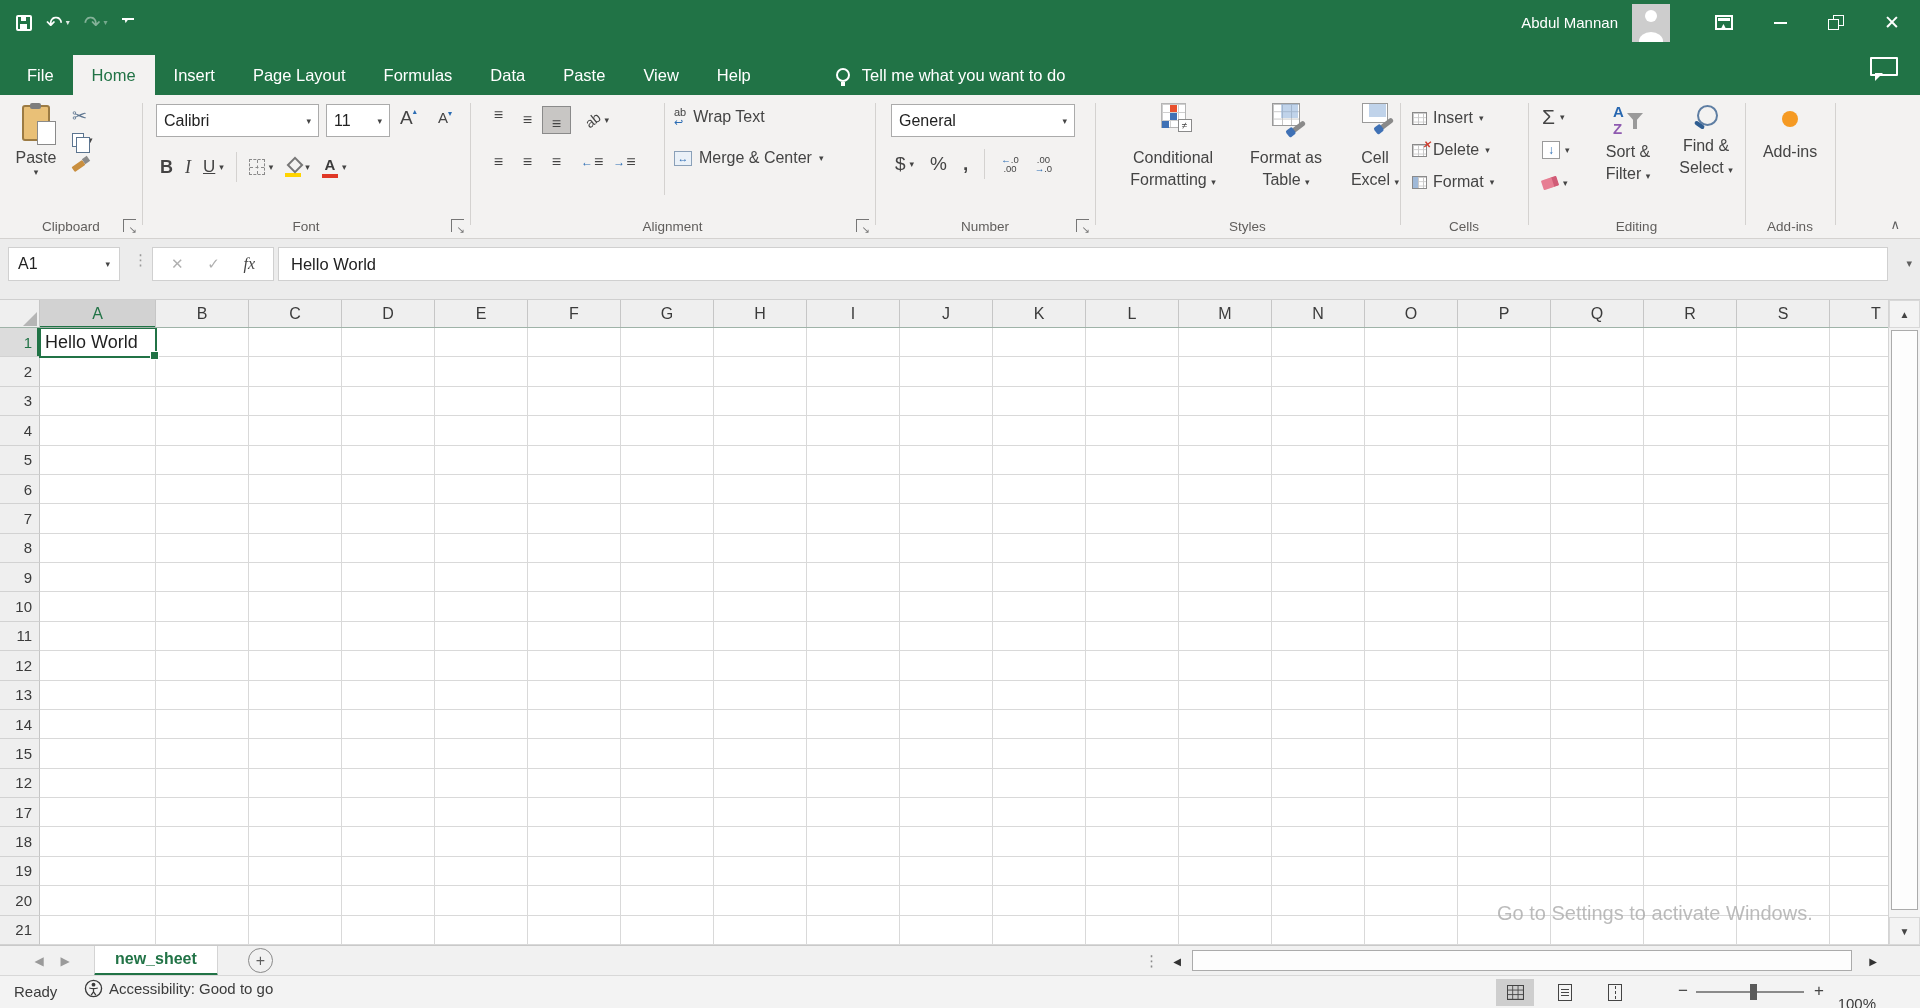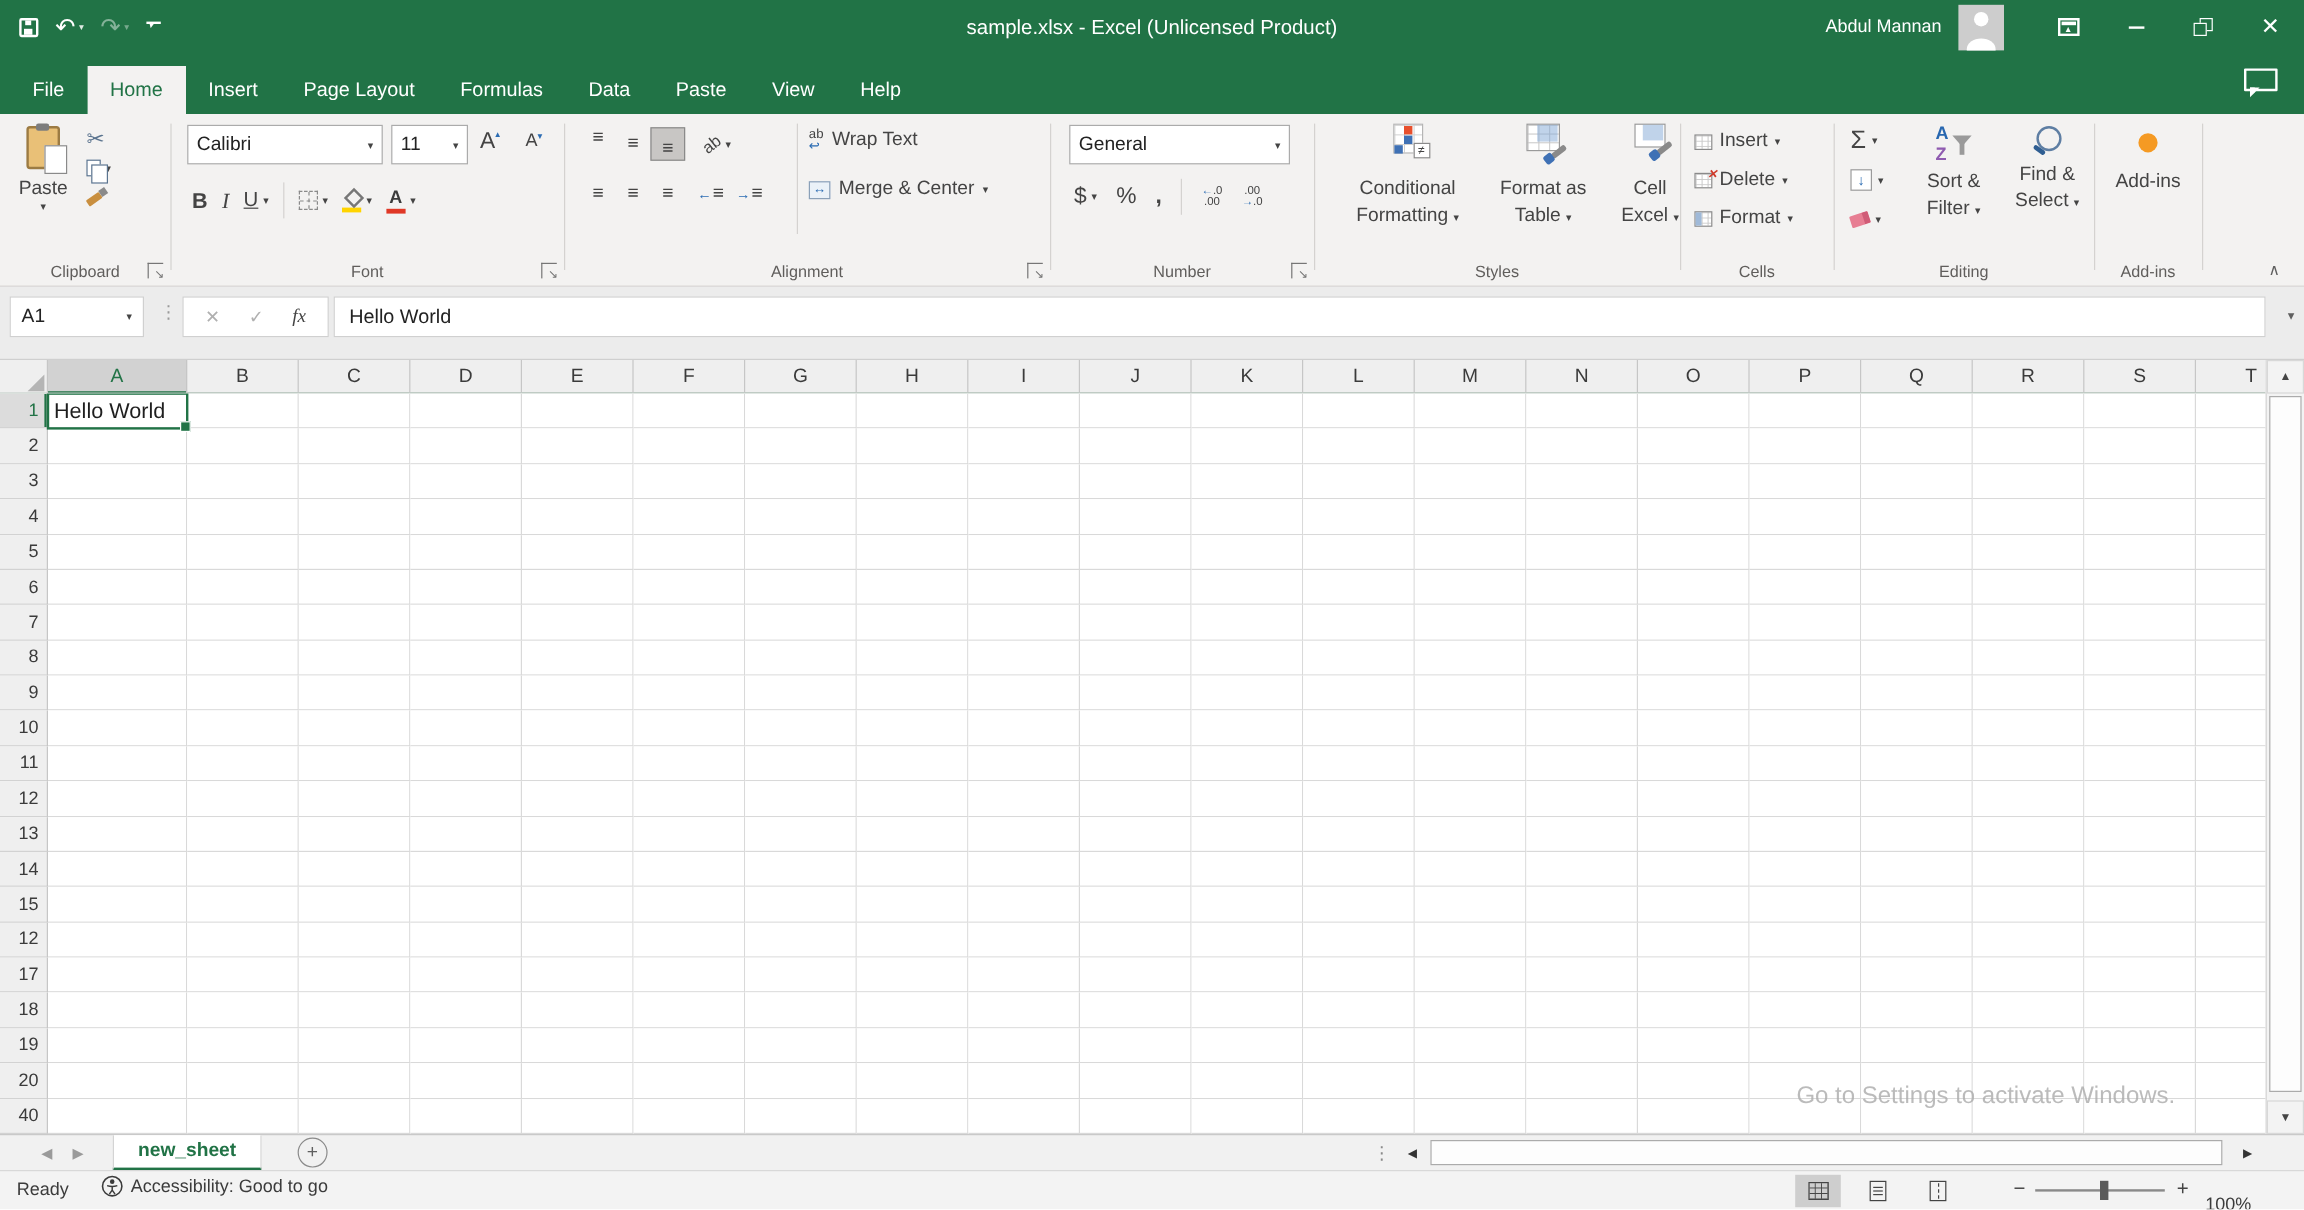--- a/index.html
+++ b/index.html
@@ -250,21 +250,20 @@
           <span class="qchev">▾</span>
         </span>
       <span class="qbtn dim">
           <span class="uglyph">↷</span>
           <span class="qchev">▾</span>
         </span>
       <span class="qbtn">
           <i class="ic-qatcust"></i>
         </span>
     </div>
-    <div class="wintitle">sample.xlsx  -  Excel (Unlicensed Product)</div>
     <div class="tbright">
       <span class="username">Abdul Mannan</span>
       <span class="avatar"></span>
       <span class="winbtn">
           <i class="ic-ribopts"></i>
         </span>
       <span class="winbtn">
           <i class="ic-min"></i>
         </span>
       <span class="winbtn">
@@ -282,20 +281,24 @@
   <div class="tabrow">
     <div class="tab file">File</div>
     <div class="tab active">Home</div>
     <div class="tab">Insert</div>
     <div class="tab">Page Layout</div>
     <div class="tab">Formulas</div>
     <div class="tab">Data</div>
     <div class="tab">Paste</div>
     <div class="tab">View</div>
     <div class="tab">Help</div>
+    <div class="tellme">
+      <i class="ic-bulb"></i>
+      <span>Tell me what you want to do</span>
+    </div>
     <span class="ic-bubble"></span>
   </div>
 
   <div class="ribbon">
 
     <div class="grp" style="left:0;width:142px">
       <div class="bigbtn paste-btn">
         <i class="ic-clipboard"></i>
         <span>Paste</span>
         <b class="chev">▾</b>
@@ -1032,21 +1035,21 @@
         <div class="cell" style="width: 93px;"></div>
         <div class="cell" style="width: 93px;"></div>
         <div class="cell" style="width: 93px;"></div>
         <div class="cell" style="width: 93px;"></div>
         <div class="cell" style="width: 93px;"></div>
         <div class="cell" style="width: 93px;"></div>
         <div class="cell" style="width: 93px;"></div>
         <div class="cell" style="width: 93px;"></div>
       </div>
       <div class="grow">
-        <div class="rh">40</div>
+        <div class="rh">21</div>
         <div class="cell" style="width: 116px;"></div>
         <div class="cell" style="width: 93px;"></div>
         <div class="cell" style="width: 93px;"></div>
         <div class="cell" style="width: 93px;"></div>
         <div class="cell" style="width: 93px;"></div>
         <div class="cell" style="width: 93px;"></div>
         <div class="cell" style="width: 93px;"></div>
         <div class="cell" style="width: 93px;"></div>
         <div class="cell" style="width: 93px;"></div>
         <div class="cell" style="width: 93px;"></div>

